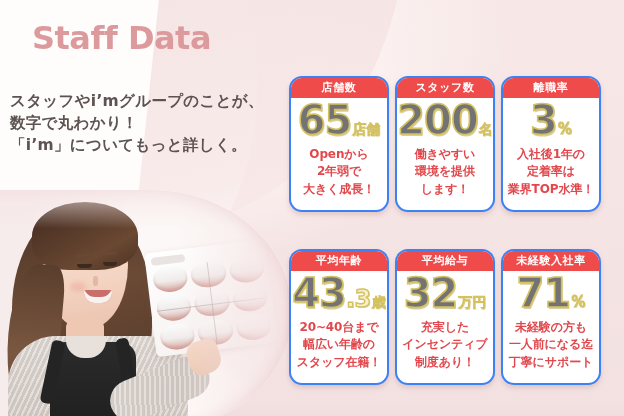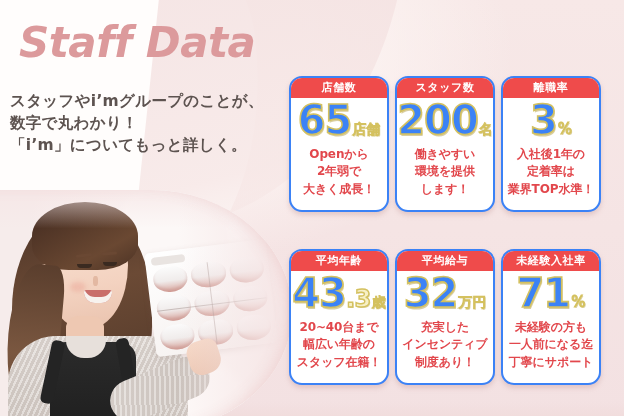--- a/index.html
+++ b/index.html
@@ -46,25 +46,24 @@
   }
   .bg-bottom-band {
     position:absolute;
     left:0; bottom:0; width:624px; height:14px;
     background:linear-gradient(180deg, rgba(243,225,226,0) 0%, #f1dddd 100%);
   }
 
   
   .headline {
     position:absolute;
-    left:19px; top:22px;
-    font-size:42px;
+    left:32px; top:22px;
+    font-size:32px;
     line-height:1;
     font-weight:bold;
-    font-style:italic;
     letter-spacing:-0.5px;
     color:#dc9a9c;
     font-family:"DejaVu Sans", sans-serif;
     white-space:nowrap;
   }
 
   .subhead {
     position:absolute;
     left:10px; top:90px;
     font-size:15.5px;
@@ -281,21 +280,21 @@
     align-items:baseline;
     justify-content:center;
     line-height:1;
     height:44px;
   }
   .big-num {
     font-size:40px;
     font-weight:bold;
     font-family:"DejaVu Sans", sans-serif;
     letter-spacing:-1px;
-    color:#3b82f6;
+    color:#737373;
     -webkit-text-stroke:1.6px #d4c15f;
     text-shadow:1px 2px 0 rgba(186,166,80,.55);
     text-align:center;
   }
   .mid-num {
     font-size:24px;
     font-weight:bold;
     color:#f7f0c6;
     -webkit-text-stroke:1.4px #d4c15f;
     letter-spacing:-.5px;

